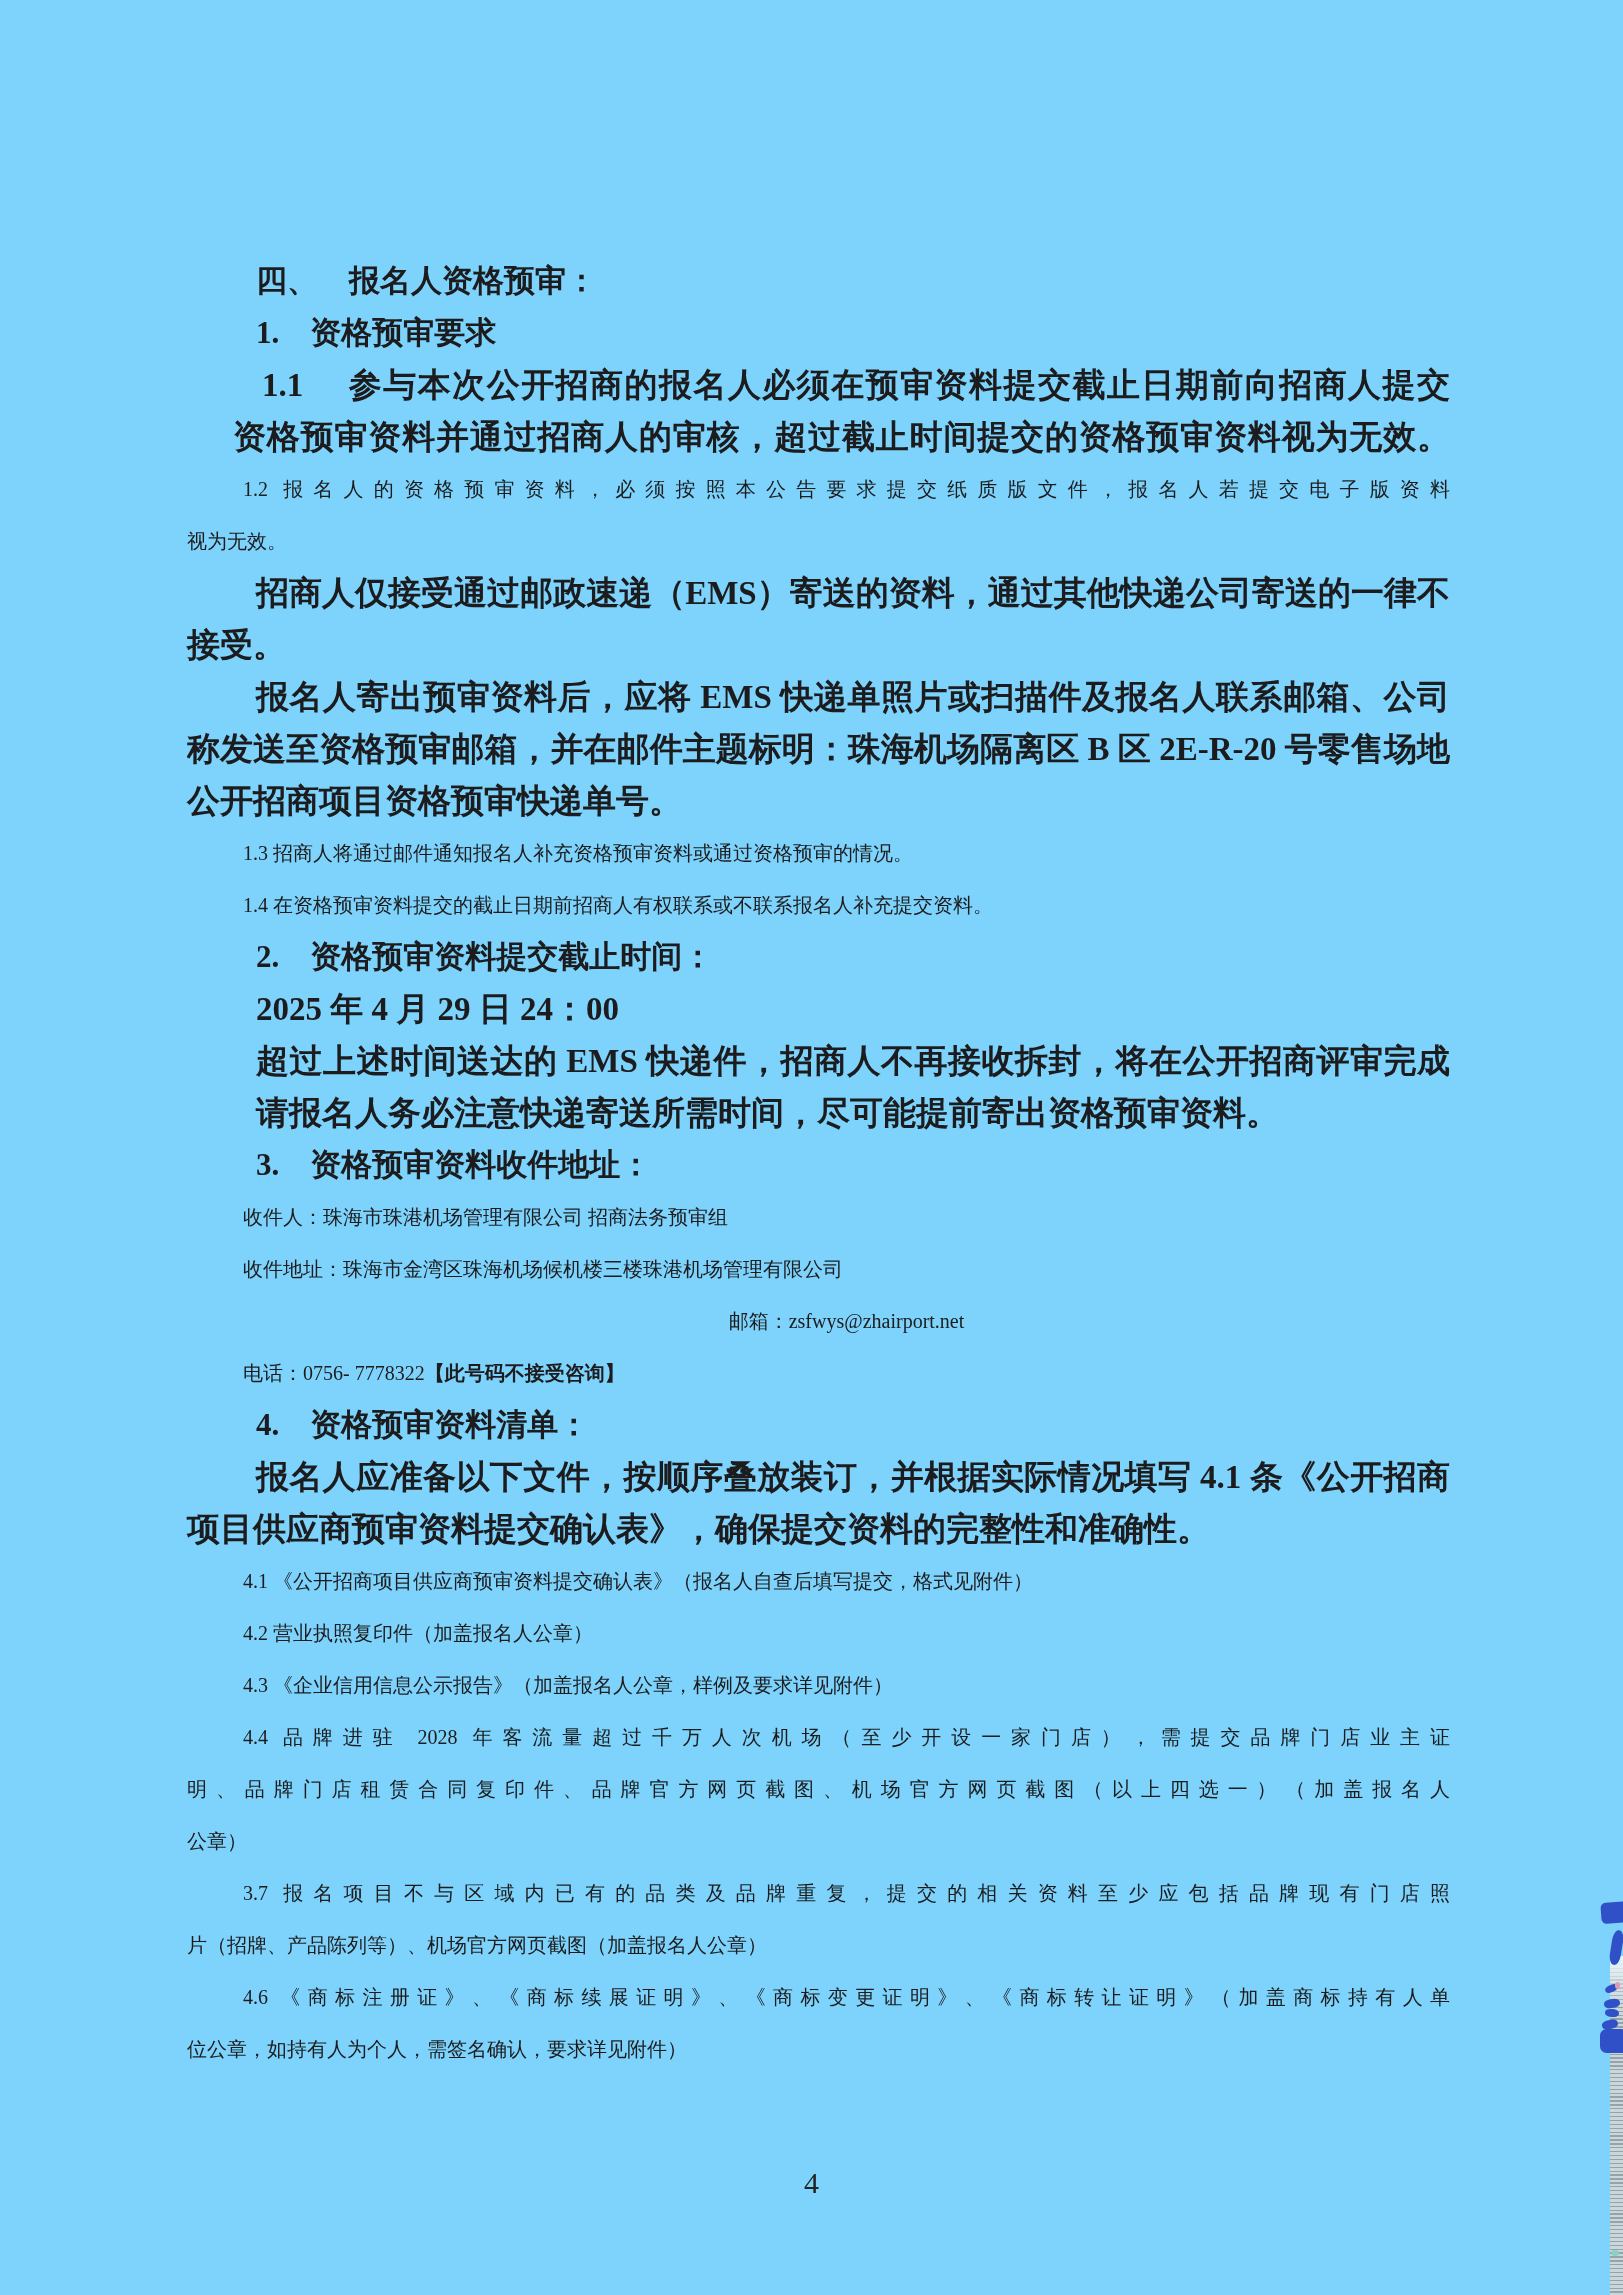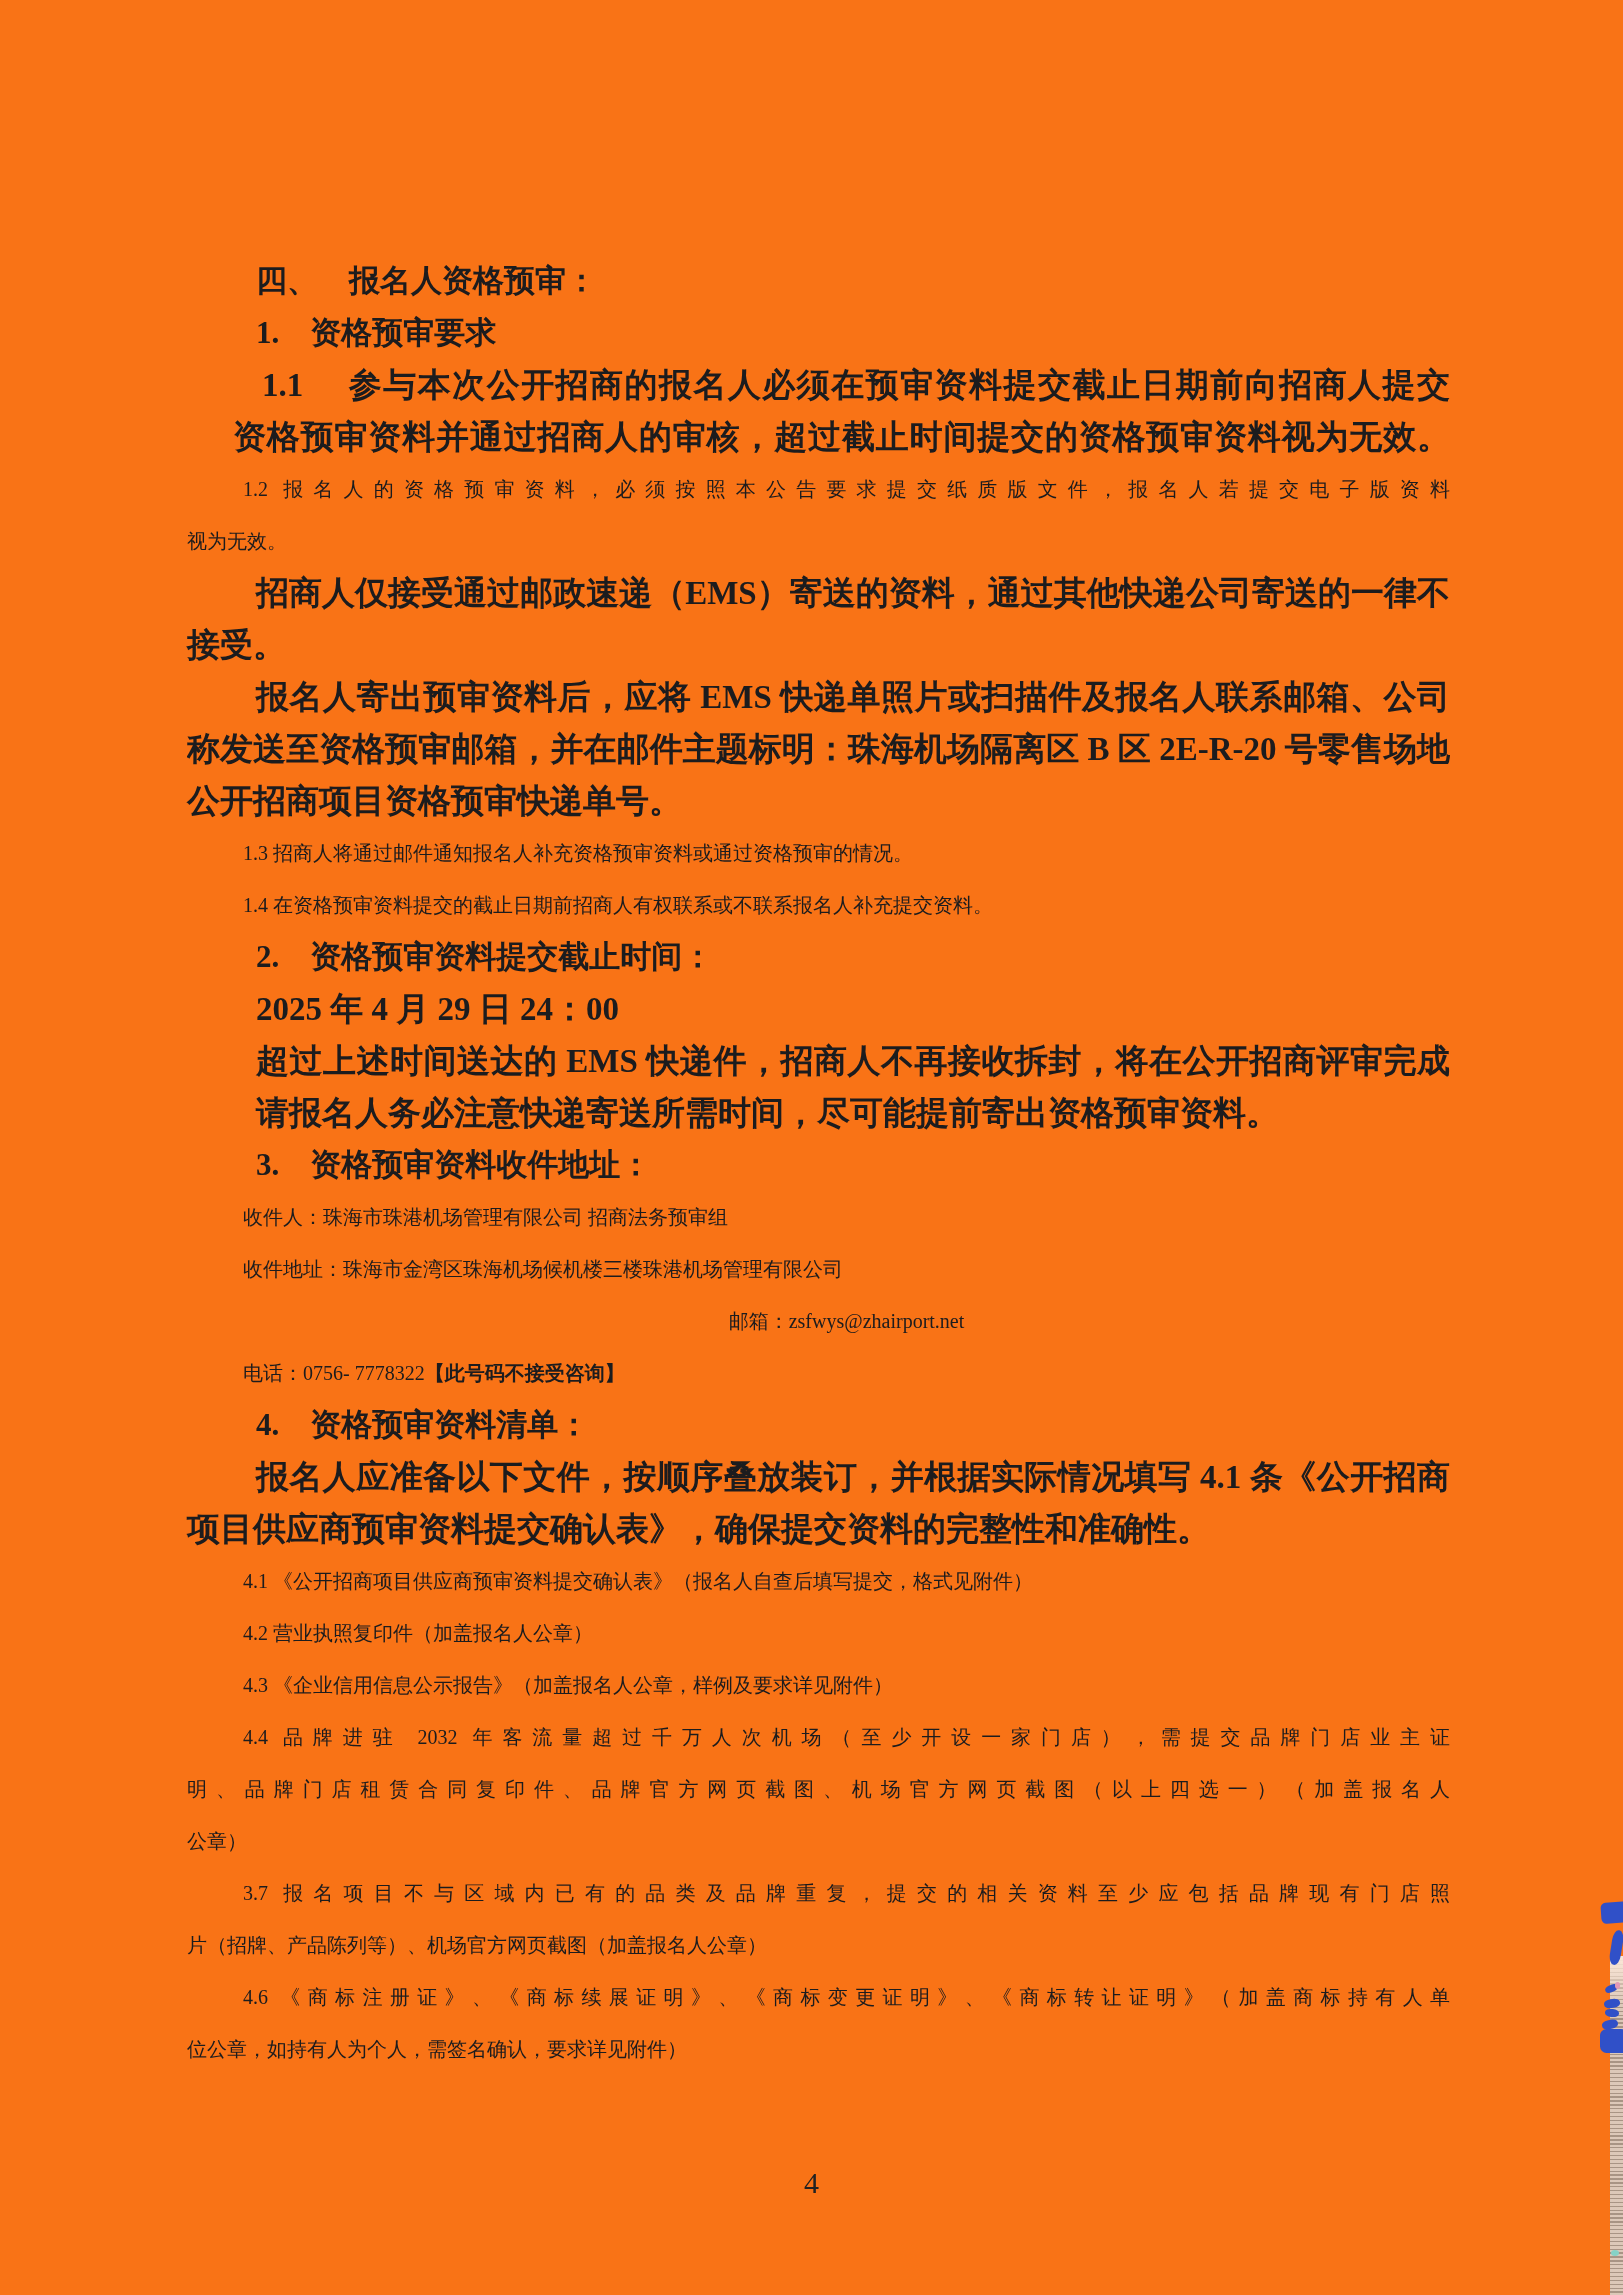--- a/index.html
+++ b/index.html
@@ -3,21 +3,21 @@
 <meta charset="utf-8">
 <style>
   html,body{margin:0;padding:0;}
   body{
     width:1623px;height:2295px;position:relative;
     background:#f6f6f4;
     font-family:"Liberation Serif","DejaVu Serif",serif;
   }
   .page{
     position:absolute;left:0;top:0;width:1623px;height:2295px;
-    background:#f97316;overflow:hidden;
+    background:#7dd3fc;overflow:hidden;
   }
   .doc-body{
     position:absolute;left:187px;top:255px;width:1263px;
     color:#1c1c1e;
   }
   .line{
     height:52px;line-height:52px;white-space:nowrap;overflow:visible;
   }
   .line.heading{font-size:31px;font-weight:700;}
   .line.emphasis{font-size:33px;font-weight:700;}
@@ -80,21 +80,21 @@
       <div class="line body" style="padding-left: 56px;">收件人：珠海市珠港机场管理有限公司 招商法务预审组</div>
       <div class="line body" style="padding-left: 56px;">收件地址：珠海市金湾区珠海机场候机楼三楼珠港机场管理有限公司</div>
       <div class="line body" style="padding-left: 56px; text-align: center;">邮箱：zsfwys@zhairport.net</div>
       <div class="line body" style="padding-left: 56px;"><span>电话：0756- 7778322</span><span class="bold">【此号码不接受咨询】</span></div>
       <div class="line heading" style="padding-left: 69px;">4.　资格预审资料清单：</div>
       <div class="line emphasis just" style="padding-left: 69px;">报名人应准备以下文件，按顺序叠放装订，并根据实际情况填写 4.1 条《公开招商</div>
       <div class="line emphasis" style="padding-left: 0px;">项目供应商预审资料提交确认表》，确保提交资料的完整性和准确性。</div>
       <div class="line body" style="padding-left: 56px;">4.1 《公开招商项目供应商预审资料提交确认表》（报名人自查后填写提交，格式见附件）</div>
       <div class="line body" style="padding-left: 56px;">4.2 营业执照复印件（加盖报名人公章）</div>
       <div class="line body" style="padding-left: 56px;">4.3 《企业信用信息公示报告》（加盖报名人公章，样例及要求详见附件）</div>
-      <div class="line body just" style="padding-left: 56px;">4.4 品牌进驻 2032 年客流量超过千万人次机场（至少开设一家门店），需提交品牌门店业主证</div>
+      <div class="line body just" style="padding-left: 56px;">4.4 品牌进驻 2028 年客流量超过千万人次机场（至少开设一家门店），需提交品牌门店业主证</div>
       <div class="line body just" style="padding-left: 0px;">明、品牌门店租赁合同复印件、品牌官方网页截图、机场官方网页截图（以上四选一）（加盖报名人</div>
       <div class="line body" style="padding-left: 0px;">公章）</div>
       <div class="line body just" style="padding-left: 56px;">3.7 报名项目不与区域内已有的品类及品牌重复，提交的相关资料至少应包括品牌现有门店照</div>
       <div class="line body" style="padding-left: 0px;">片（招牌、产品陈列等）、机场官方网页截图（加盖报名人公章）</div>
       <div class="line body just" style="padding-left: 56px;">4.6 《商标注册证》、《商标续展证明》、《商标变更证明》、《商标转让证明》（加盖商标持有人单</div>
       <div class="line body" style="padding-left: 0px;">位公章，如持有人为个人，需签名确认，要求详见附件）</div>
     </div>
 
   <div class="page-number">4</div>
 

